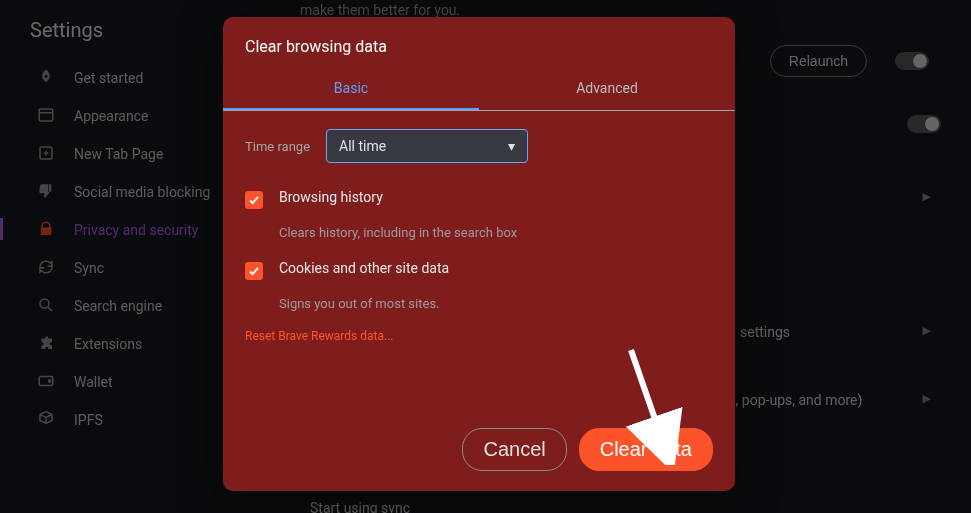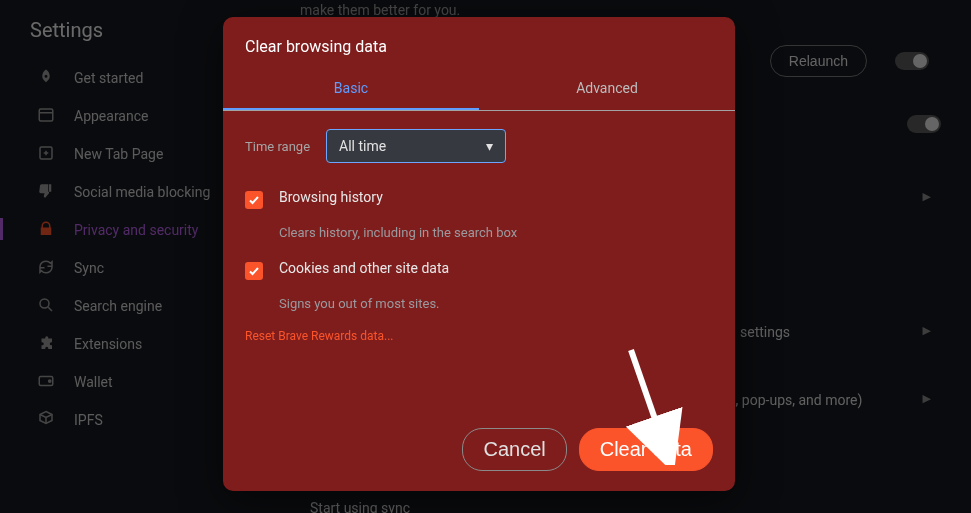--- a/index.html
+++ b/index.html
@@ -83,21 +83,21 @@
     }
     .tab.active {
       color: #5f9dff; border-bottom: 2px solid #5f9dff;
     }
     .time-row {
       display: flex; align-items: center; gap: 16px;
       padding: 18px 22px 10px;
     }
     .time-label { font-size: 13px; color: #a5a5a5; }
     .select {
-      flex: none; width: 180px; height: 34px;
+      flex: none; width: 202px; height: 34px;
       border: 1px solid #6aa5ff; border-radius: 4px;
       display: flex; align-items: center; justify-content: space-between;
       padding: 0 12px; color: #e2e2e2; font-size: 14px;
       background: #36393f;
     }
     .options { padding: 6px 22px 4px; }
     .opt {
       display: flex; gap: 16px; padding: 10px 0;
       align-items: flex-start;
     }

